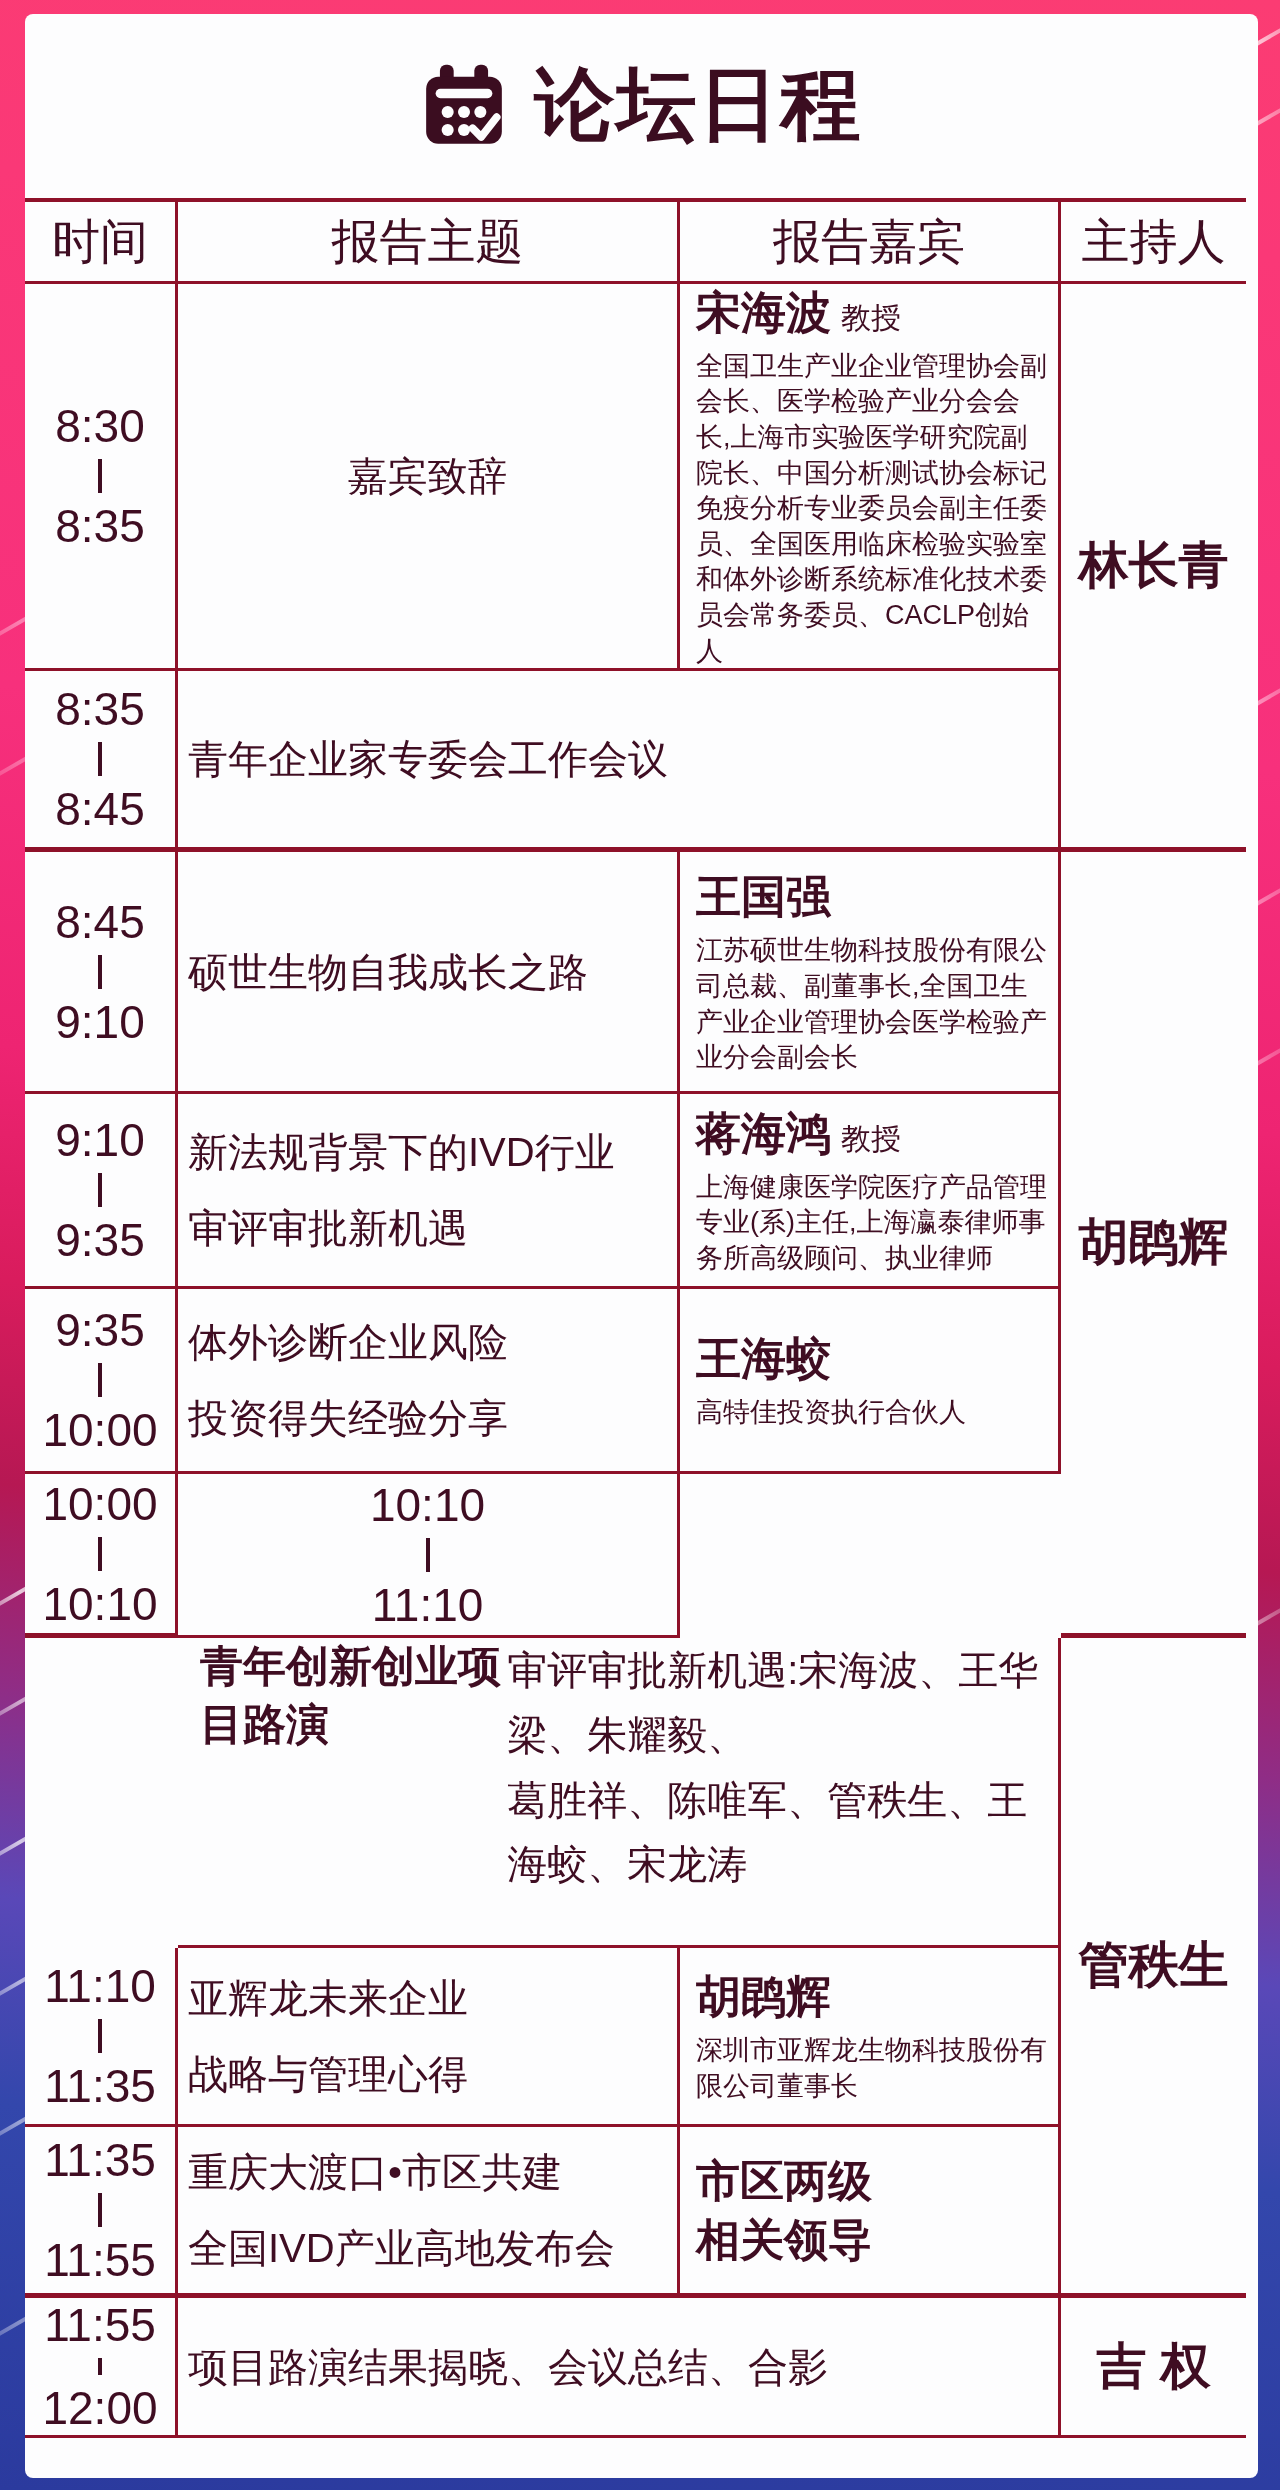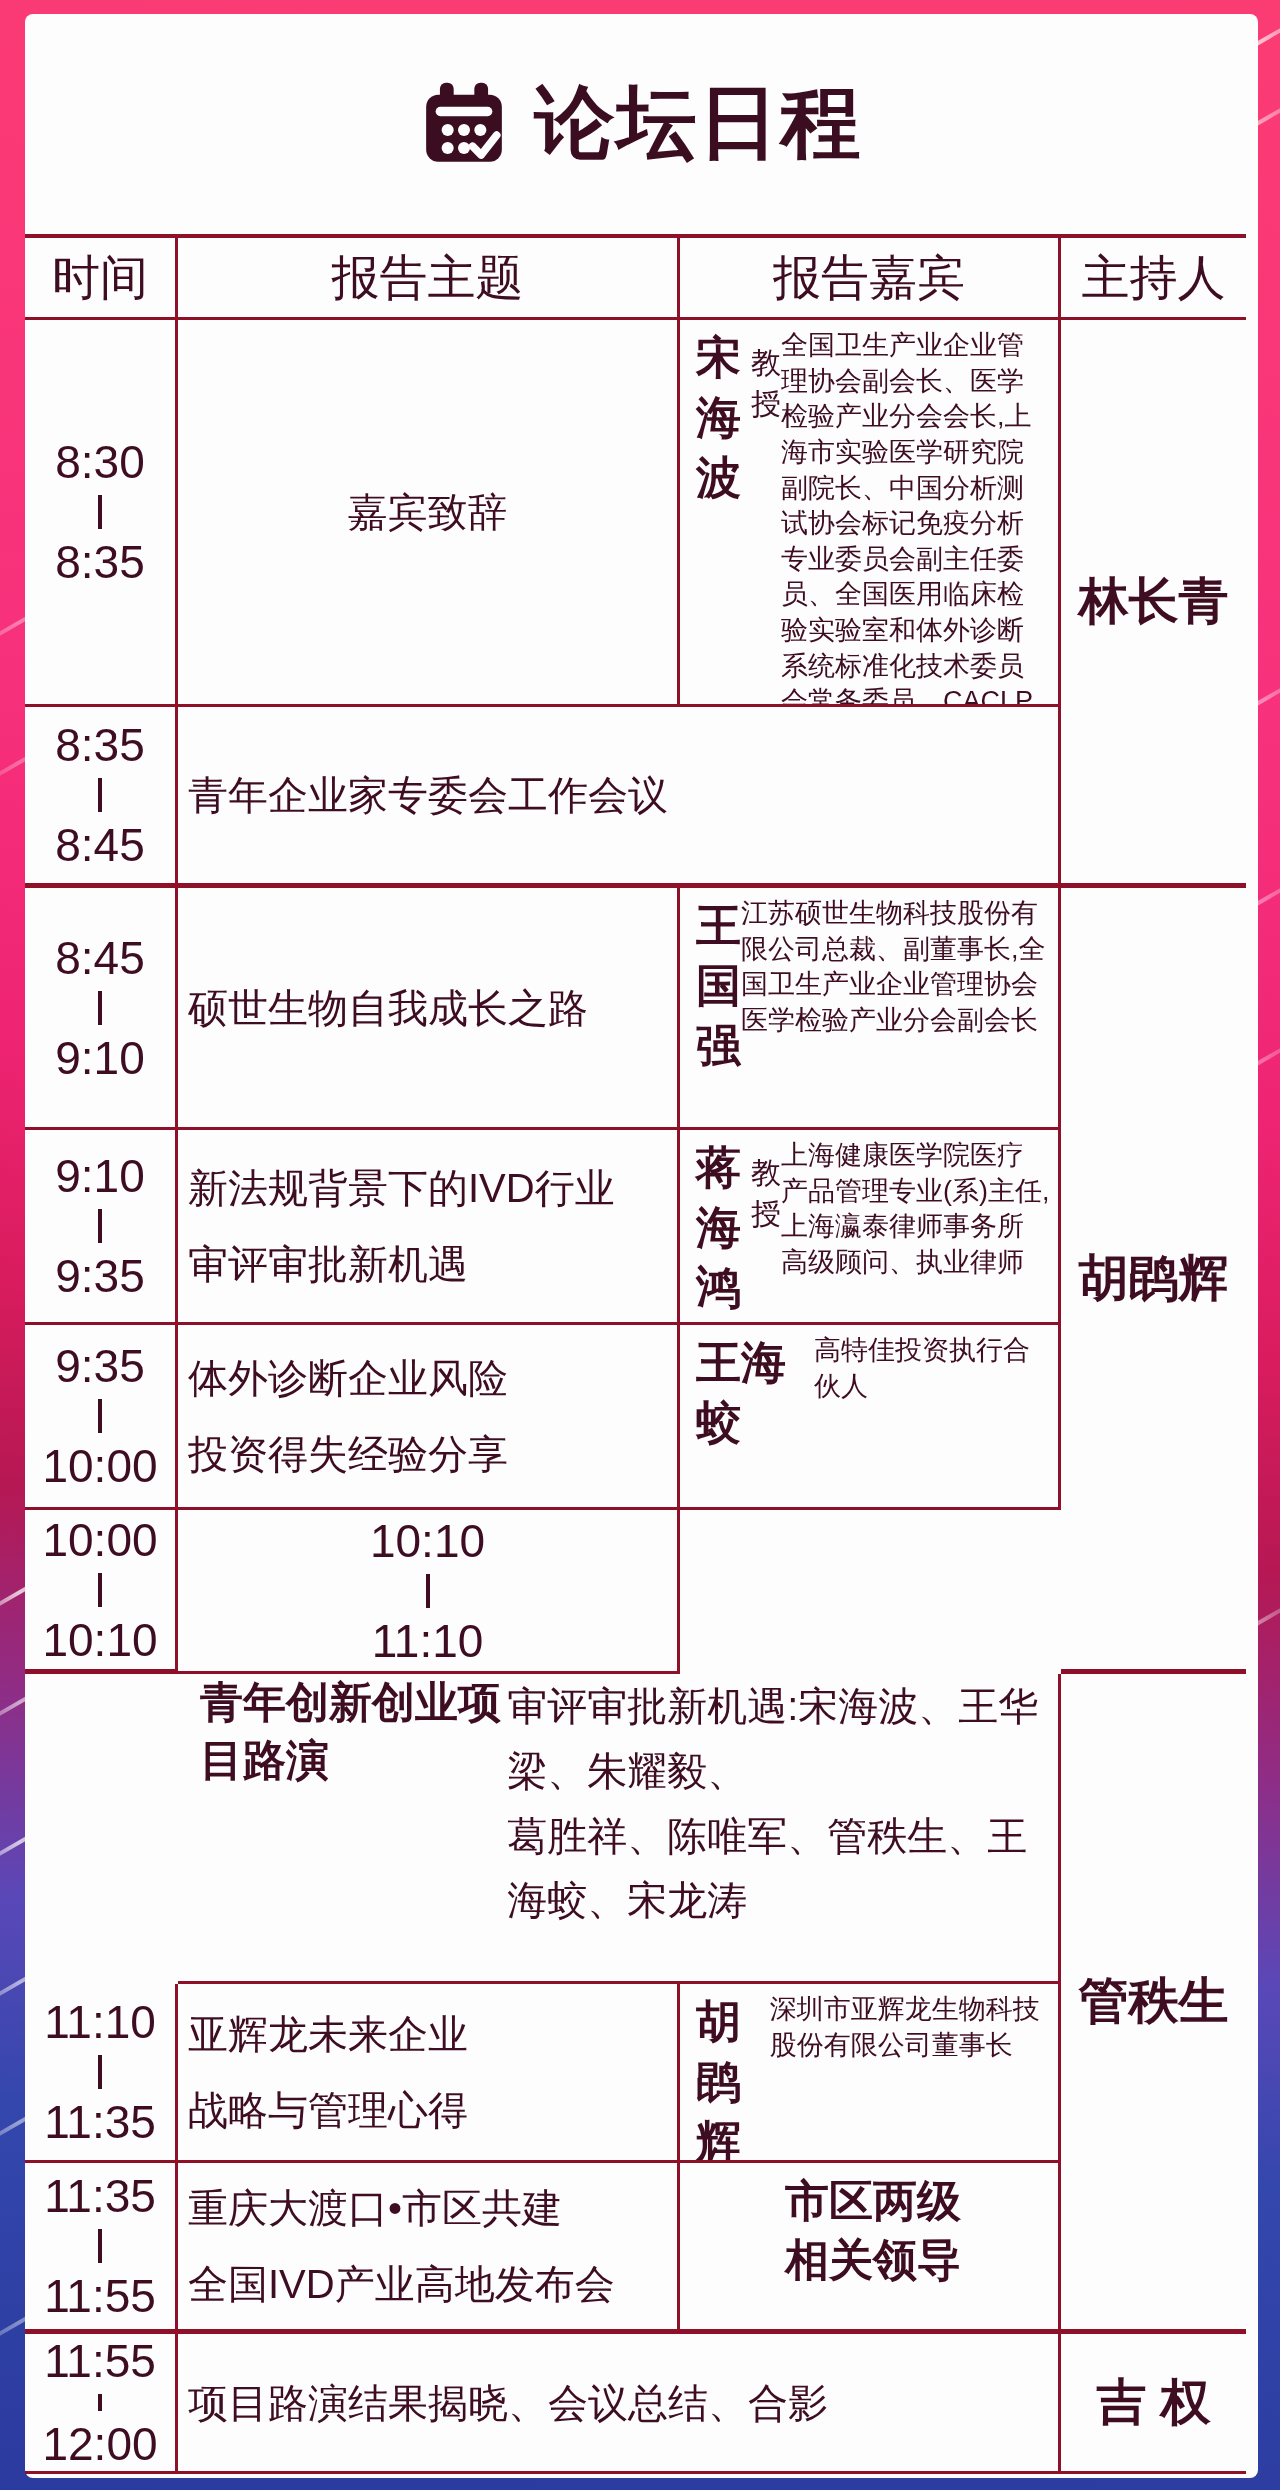--- a/index.html
+++ b/index.html
@@ -19,21 +19,21 @@
   .st { position:absolute; z-index:0; height:4px;
         background:linear-gradient(90deg, rgba(255,255,255,0), rgba(255,255,255,.85), rgba(255,255,255,0));
         transform:rotate(-30deg); border-radius:2px; }
   .st.p { background:linear-gradient(90deg, rgba(255,190,220,0), rgba(255,200,225,.75), rgba(255,190,220,0)); }
 
   .card {
     position:relative; z-index:1; width:1233px; height:2464px;
     background:#fdfdfe; border-radius:8px;
   }
 
-  .title-wrap { height:220px; display:flex; align-items:center; justify-content:center; gap:28px; }
+  .title-wrap { height:184px; display:flex; align-items:center; justify-content:center; gap:28px; }
   .title-text { font-size:80px; font-weight:700; color:#3b0d20; letter-spacing:2px; }
   .cal-icon { width:86px; height:86px; display:block; }
 
   .tbl {
     display:grid; margin-right:12px;
     grid-template-columns:153px 502px 381px 185px;
     grid-template-rows:82px 387px 181px 242px 195px 185px 164px 310px 179px 171px 140px;
     border-top:4px solid #8e1129;
   }
   .c { border-right:3px solid #8e1129; border-bottom:3px solid #8e1129;
@@ -47,21 +47,21 @@
           font-size:46px; font-weight:400; }
   .vbar { width:4px; height:34px; background:#3f0d22; margin:6px 0; }
 
   .topic { display:flex; flex-direction:column; justify-content:center;
            padding-left:10px; font-size:40px; line-height:1.9; }
   .topic.center { align-items:center; padding-left:0; }
   .merge2 { grid-column:2 / 4; }
 
   .preline { white-space:pre-line; }
 
-  .guest { display:flex; flex-direction:row; justify-content:center;
+  .guest { display:flex; flex-direction:column; justify-content:center;
            padding:8px 8px 8px 16px; }
   .gname { display:flex; align-items:baseline; gap:10px; margin-bottom:6px; }
   .gname .nm { font-size:45px; font-weight:700; }
   .gname .sfx { font-size:30px; font-weight:400; }
   .gdesc { font-size:27px; line-height:1.32; }
   .gbig { font-size:44px; font-weight:700; line-height:1.35; white-space:pre-line; }
 
   .host { display:flex; align-items:center; justify-content:center;
           font-size:50px; font-weight:700; border-right:none; }
   .host1 { grid-row:2 / span 2; grid-column:4; }

